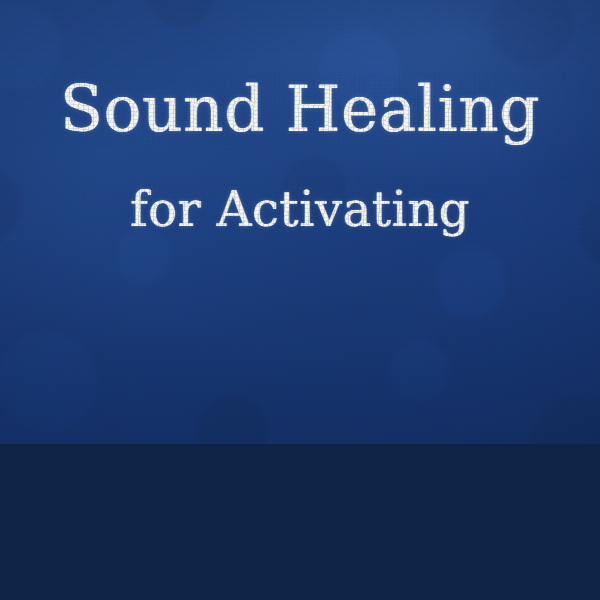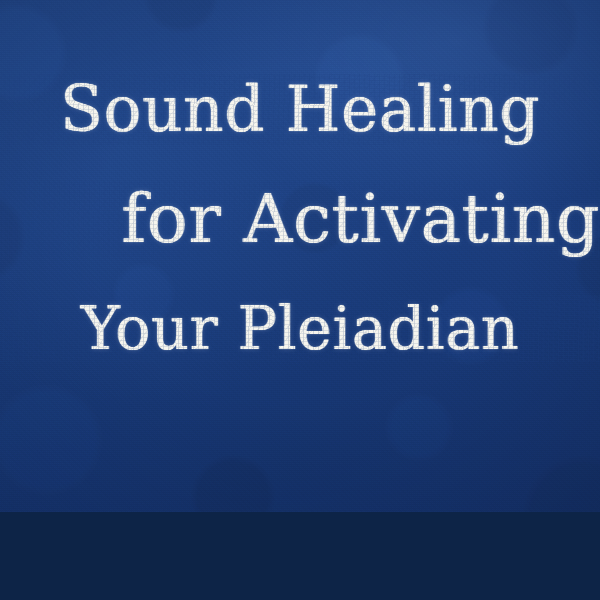--- a/index.html
+++ b/index.html
@@ -4,21 +4,21 @@
 <style>
   html, body {
     margin: 0;
     padding: 0;
     background: #0d2447;
   }
 
   #poster {
     position: relative;
     width: 600px;
-    height: 512px;
+    height: 444px;
     overflow: hidden;
     background-color: #1c3f7f;
     font-family: "DejaVu Serif", serif;
     -webkit-font-smoothing: antialiased;
   }
 
   
   .bg-base {
     position: absolute;
     inset: 0;
@@ -107,33 +107,32 @@
     pointer-events: none;
     opacity: 0.30;
     mix-blend-mode: multiply;
     background-image:
       repeating-linear-gradient(91deg, rgba(28,63,127,0.55) 0 1px, rgba(28,63,127,0) 1px 5px),
       repeating-linear-gradient(3deg,  rgba(28,63,127,0.40) 0 1px, rgba(28,63,127,0) 1px 4px),
       repeating-linear-gradient(130deg, rgba(28,63,127,0.30) 0 1px, rgba(28,63,127,0) 1px 7px);
   }
 
   .l1 { font-size: 63px; margin-bottom: 44px; }
-  .l2 { font-size: 68px; margin-bottom: 46px; text-align: right; }
+  .l2 { font-size: 48px; margin-bottom: 46px; }
   .l3 { font-size: 59px; margin-bottom: 44px; }
   .l4 { font-size: 62px; }
 </style>
 </head>
 <body>
 
 <div id="poster">
 
   <div class="bg-base"></div>
   <div class="bg-mottle"></div>
   <div class="bg-grain"></div>
   <div class="bg-vignette"></div>
 
   <div class="headline">
     <span class="line l1">Sound Healing</span>
     <span class="line l2">for Activating</span>
-    <span class="line l3">Your Pleiadian</span>
   </div>
 
 </div>
 
 </body></html>

